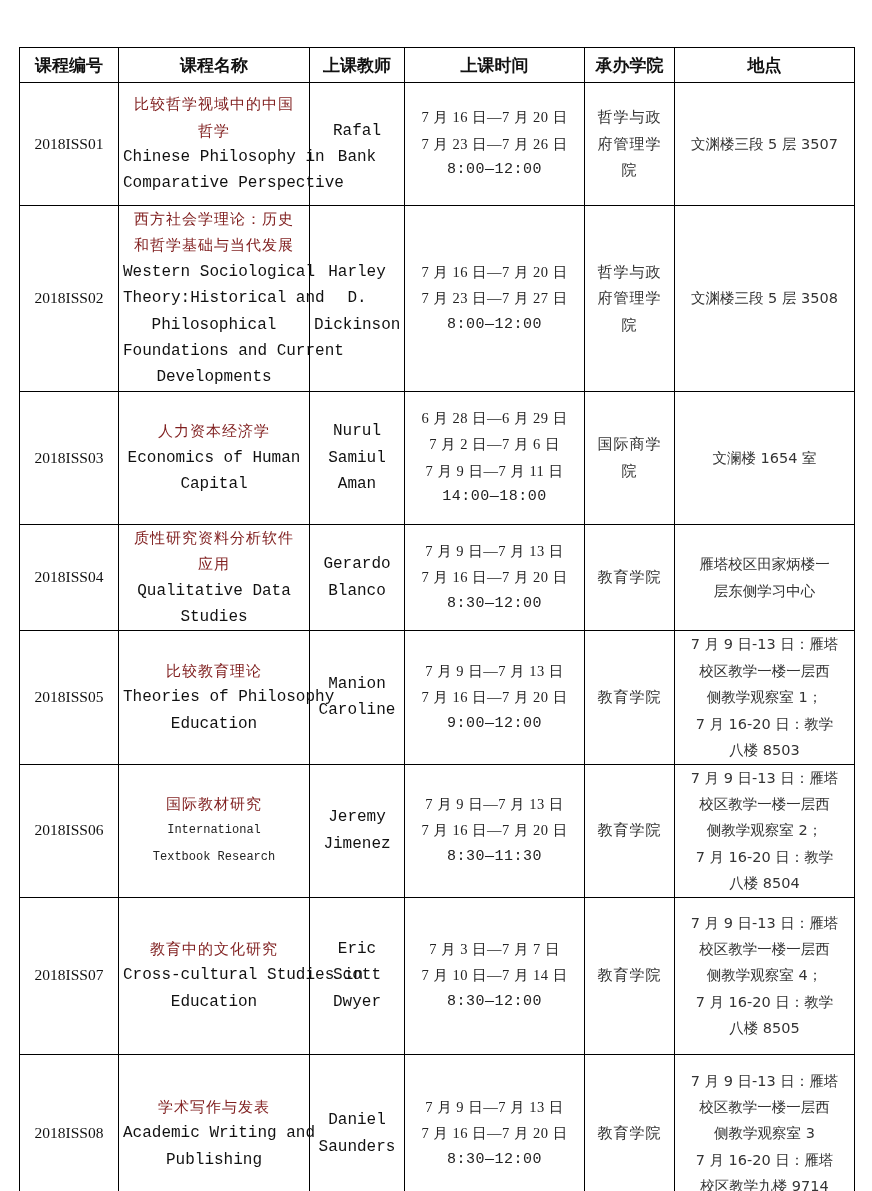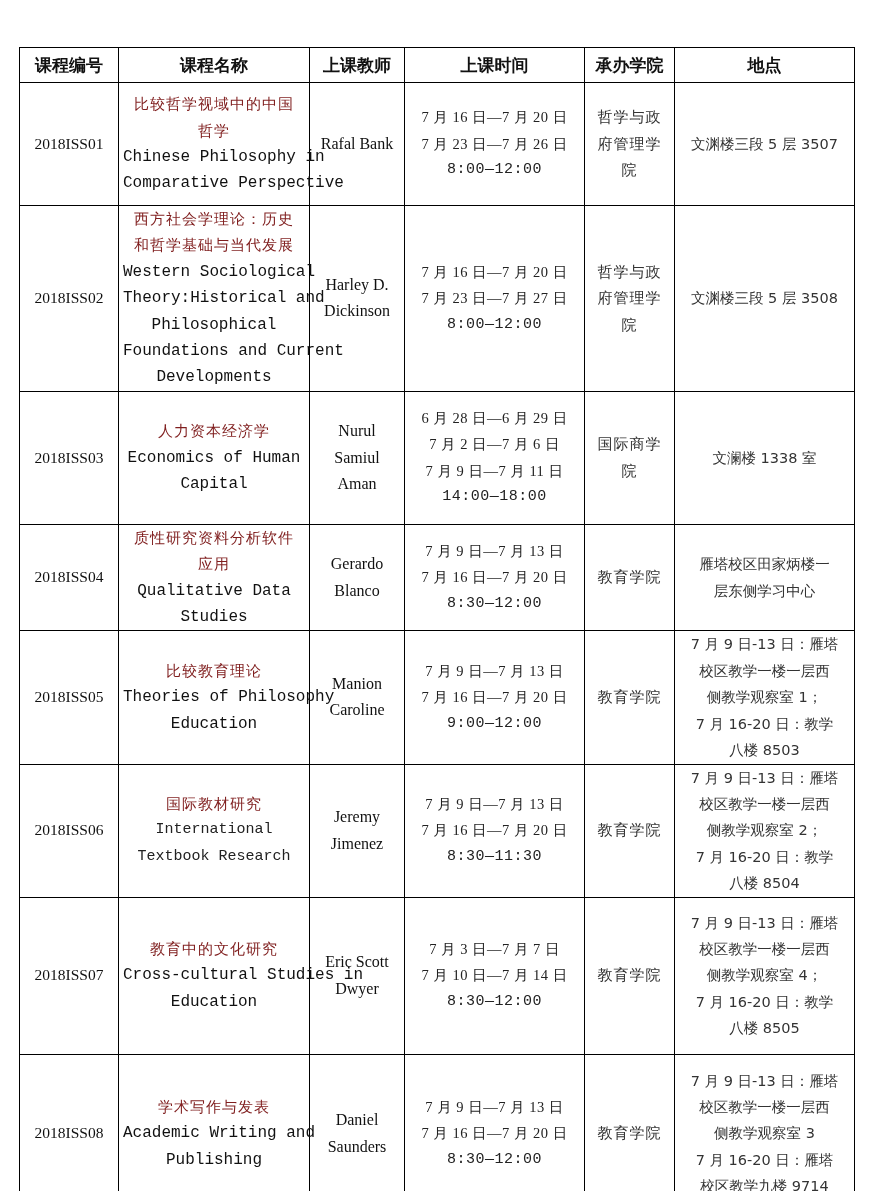--- a/index.html
+++ b/index.html
@@ -51,21 +51,21 @@
       color: #7f1d1d;
       letter-spacing: 1px;
     }
     .en {
       font-family: Liberation Mono, monospace;
       font-size: 16px;
       color: #111;
     }
     .mono {
       font-family: "Liberation Mono", "DejaVu Sans Mono", monospace;
-      font-size: 15px;
+      font-size: 12px;
       color: #222;
     }
     .time-line, .loc-line, .title-line, .college-line {
       display: block;
       white-space: nowrap;
     }
     .time-line {
       font-family: Liberation Serif, serif;
       font-size: 14.5px;
       color: #222;
@@ -87,21 +87,21 @@
       color: #333;
       letter-spacing: 1px;
     }
     td.code {
       font-family: "Liberation Serif", serif;
       font-size: 16px;
       color: #111;
     }
     td.teacher span {
       display: block;
-      font-family: Liberation Serif, serif;
+      font-family: Liberation Mono, monospace;
       font-size: 16px;
       color: #111;
     }
     td.loc-top {
       vertical-align: top;
       padding-top: 12px;
     }
     td.loc-top-tight {
       vertical-align: top;
       padding-top: 0;
@@ -200,21 +200,21 @@
           <span class="time-line">6 月 28 日—6 月 29 日</span>
           <span class="time-line">7 月 2 日—7 月 6 日</span>
           <span class="time-line">7 月 9 日—7 月 11 日</span>
           <span class="time-line clock">14:00—18:00</span>
         </td>
         <td>
           <span class="college-line">国际商学</span>
           <span class="college-line">院</span>
         </td>
         <td>
-          <span class="loc-line">文澜楼 1338 室</span>
+          <span class="loc-line">文澜楼 1654 室</span>
         </td>
       </tr>
       <tr style="height: 106px;">
         <td class="code">2018ISS04</td>
         <td>
           <span class="title-line cjk">质性研究资料分析软件</span>
           <span class="title-line cjk">应用</span>
           <span class="title-line en">Qualitative Data</span>
           <span class="title-line en">Studies</span>
         </td>

